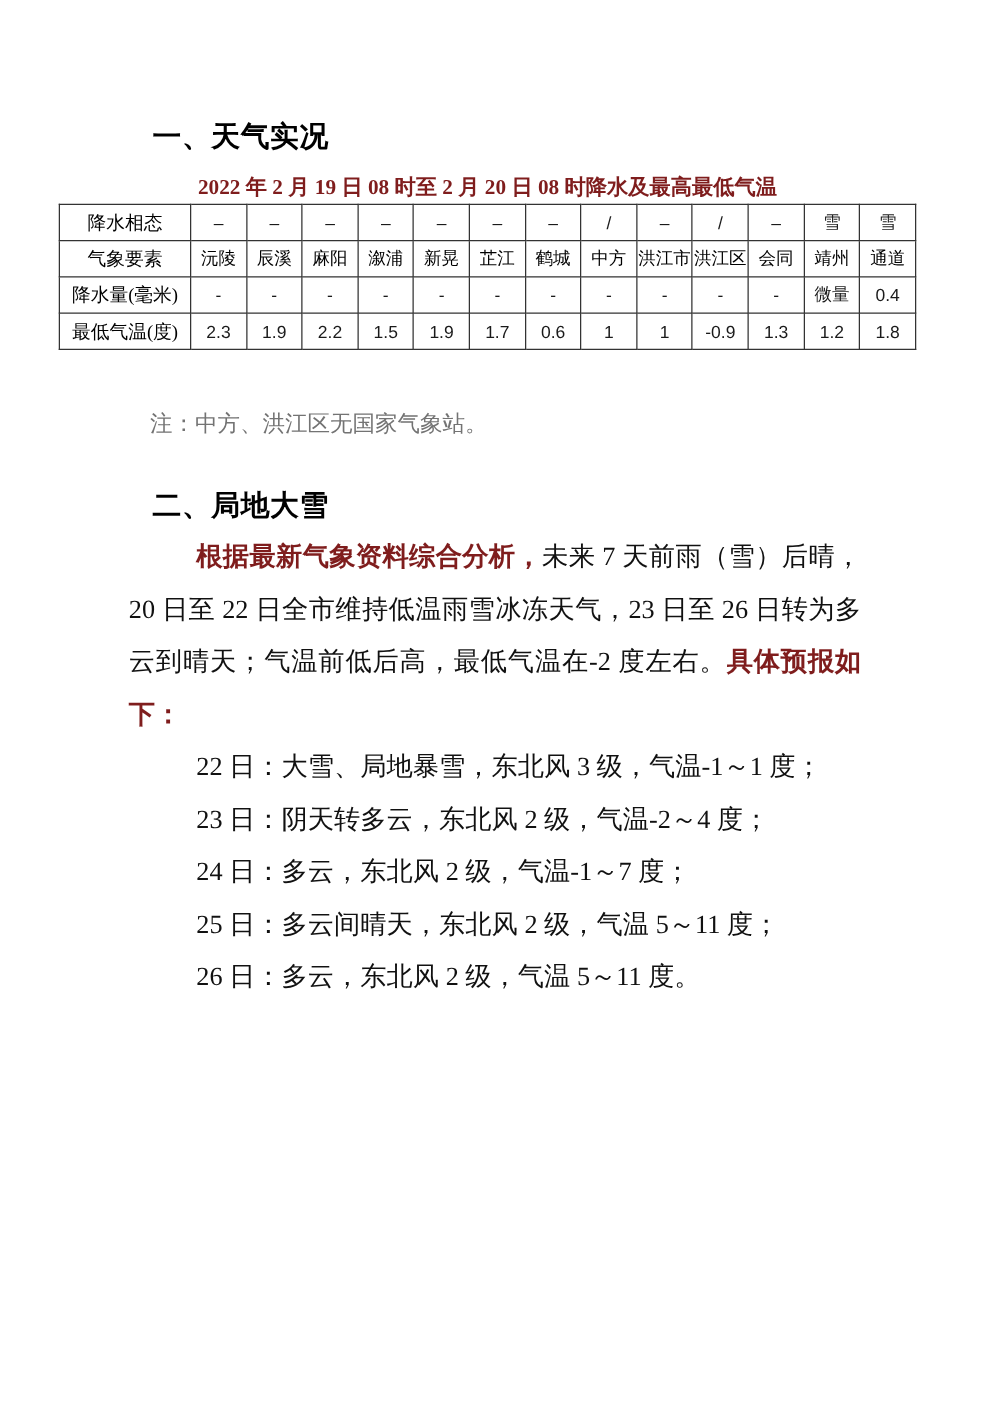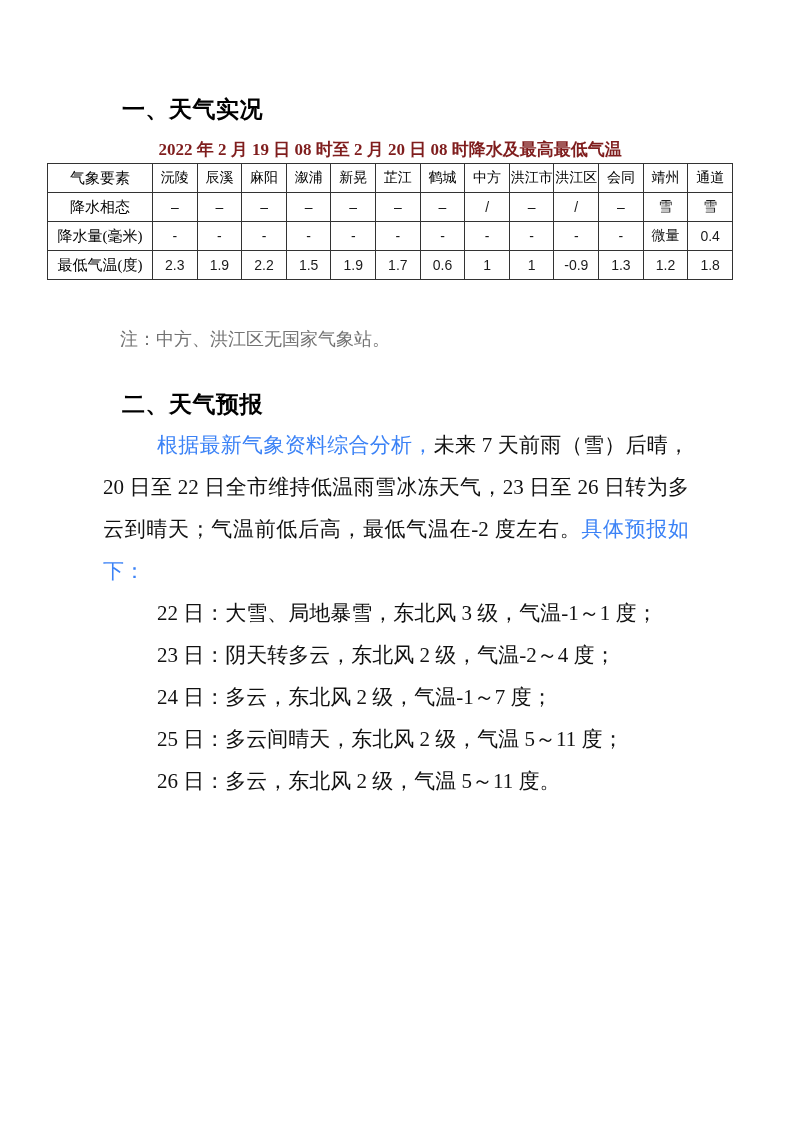--- a/index.html
+++ b/index.html
@@ -35,68 +35,68 @@
   .note {
     position:absolute; left:120px; top:327px; font-size:18px;
     color:#737373; white-space:nowrap;
   }
   .bodytext {
     position:absolute; left:103px; top:424px; width:586px;
     font-size:21px; line-height:42px; text-align:justify;
     text-justify:inter-character; color:#111;
   }
   .bodytext p { margin:0; text-indent:54px; }
-  .bodytext b { font-weight:normal; color:#3b82f6; }
+  .bodytext b { font-weight:bold; color:#7f1d1d; }
 </style>
 </head>
 <body>
 
 <div class="page">
 
   <div id="sec1" class="sec-heading">一、天气实况</div>
 
   <div class="tbl-title">2022 年 2 月 19 日 08 时至 2 月 20 日 08 时降水及最高最低气温</div>
 
   <table class="weather">
     <colgroup>
       <col style="width:105px">
       <col span="13">
     </colgroup>
     <tbody id="weather-tbody">
         <tr>
+          <td class="lbl">降水相态</td>
+          <td class="val">–</td>
+          <td class="val">–</td>
+          <td class="val">–</td>
+          <td class="val">–</td>
+          <td class="val">–</td>
+          <td class="val">–</td>
+          <td class="val">–</td>
+          <td class="val">/</td>
+          <td class="val">–</td>
+          <td class="val">/</td>
+          <td class="val">–</td>
+          <td class="val">雪</td>
+          <td class="val">雪</td>
+        </tr>
+        <tr>
           <td class="lbl">气象要素</td>
           <td class="city">沅陵</td>
           <td class="city">辰溪</td>
           <td class="city">麻阳</td>
           <td class="city">溆浦</td>
           <td class="city">新晃</td>
           <td class="city">芷江</td>
           <td class="city">鹤城</td>
           <td class="city">中方</td>
           <td class="city">洪江市</td>
           <td class="city">洪江区</td>
           <td class="city">会同</td>
           <td class="city">靖州</td>
           <td class="city">通道</td>
-        </tr>
-        <tr>
-          <td class="lbl">降水相态</td>
-          <td class="val">–</td>
-          <td class="val">–</td>
-          <td class="val">–</td>
-          <td class="val">–</td>
-          <td class="val">–</td>
-          <td class="val">–</td>
-          <td class="val">–</td>
-          <td class="val">/</td>
-          <td class="val">–</td>
-          <td class="val">/</td>
-          <td class="val">–</td>
-          <td class="val">雪</td>
-          <td class="val">雪</td>
         </tr>
         <tr>
           <td class="lbl">降水量(毫米)</td>
           <td class="val">-</td>
           <td class="val">-</td>
           <td class="val">-</td>
           <td class="val">-</td>
           <td class="val">-</td>
           <td class="val">-</td>
           <td class="val">-</td>
@@ -121,21 +121,21 @@
           <td class="val">-0.9</td>
           <td class="val">1.3</td>
           <td class="val">1.2</td>
           <td class="val">1.8</td>
         </tr>
       </tbody>
   </table>
 
   <div class="note">注：中方、洪江区无国家气象站。</div>
 
-  <div id="sec2" class="sec-heading">二、天气预报</div>
+  <div id="sec2" class="sec-heading">二、局地大雪</div>
 
   <div class="bodytext">
     <p><b>根据最新气象资料综合分析，</b><span>未来 7 天前雨（雪）后晴，20 日至 22 日全市维持低温雨雪冰冻天气，23 日至 26 日转为多云到晴天；气温前低后高，最低气温在-2 度左右。</span><b>具体预报如下：</b></p>
     <div id="forecast-days">
         <p>22 日：大雪、局地暴雪，东北风 3 级，气温-1～1 度；</p>
         <p>23 日：阴天转多云，东北风 2 级，气温-2～4 度；</p>
         <p>24 日：多云，东北风 2 级，气温-1～7 度；</p>
         <p>25 日：多云间晴天，东北风 2 级，气温 5～11 度；</p>
         <p>26 日：多云，东北风 2 级，气温 5～11 度。</p>
       </div>

